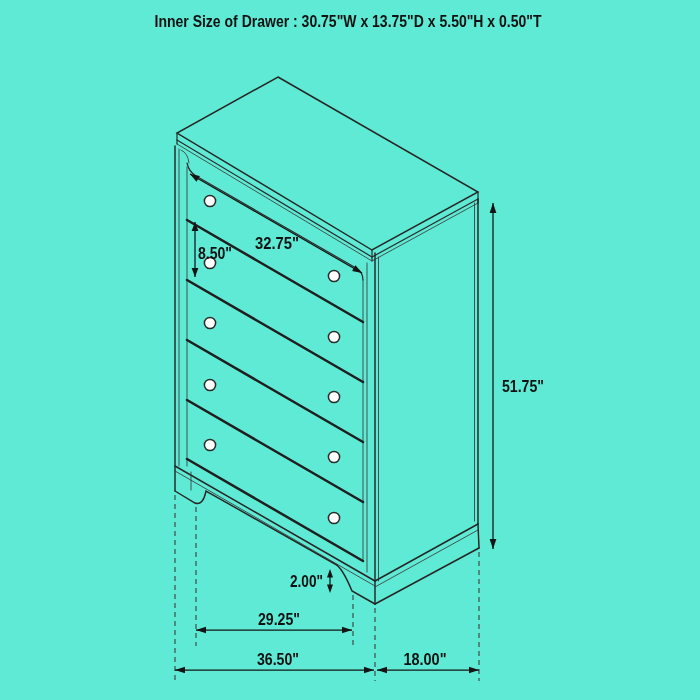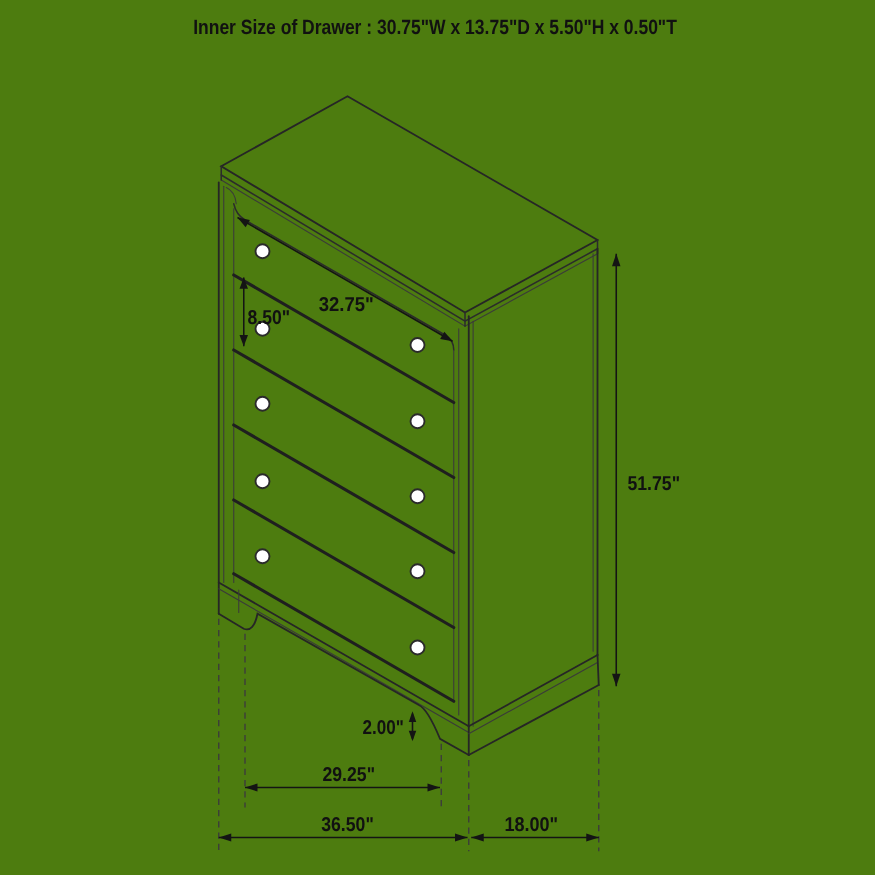--- a/index.html
+++ b/index.html
@@ -1,16 +1,16 @@
 <!DOCTYPE html>
 <html><head>
 <meta charset="utf-8">
 <style>
   html,body{margin:0;padding:0;background:#ffffff;}
-  .stage{position:relative;width:700px;height:700px;background:#4d7c0f;overflow:hidden;
+  .stage{position:relative;width:700px;height:700px;background:#5eead4;overflow:hidden;
          font-family:"Liberation Sans", sans-serif;}
   svg{position:absolute;left:0;top:0;}
   .ln{stroke:#2b2b2b;fill:none;stroke-width:1.2;stroke-linecap:round;}
   .ln-bold{stroke:#262626;fill:none;stroke-width:1.45;stroke-linecap:round;}
   .ln-thin{stroke:#3a3a3a;fill:none;stroke-width:0.85;stroke-linecap:round;}
   .sep{stroke:#1f1f1f;fill:none;stroke-width:2.5;stroke-linecap:round;}
   .dash{stroke:#3c3c3c;fill:none;stroke-width:1.1;stroke-dasharray:5 4;}
   .dim{stroke:#141414;fill:none;stroke-width:1.25;}
   .arr{fill:#141414;stroke:none;}
   .knob{fill:#ffffff;stroke:#2b2b2b;stroke-width:1.5;}

